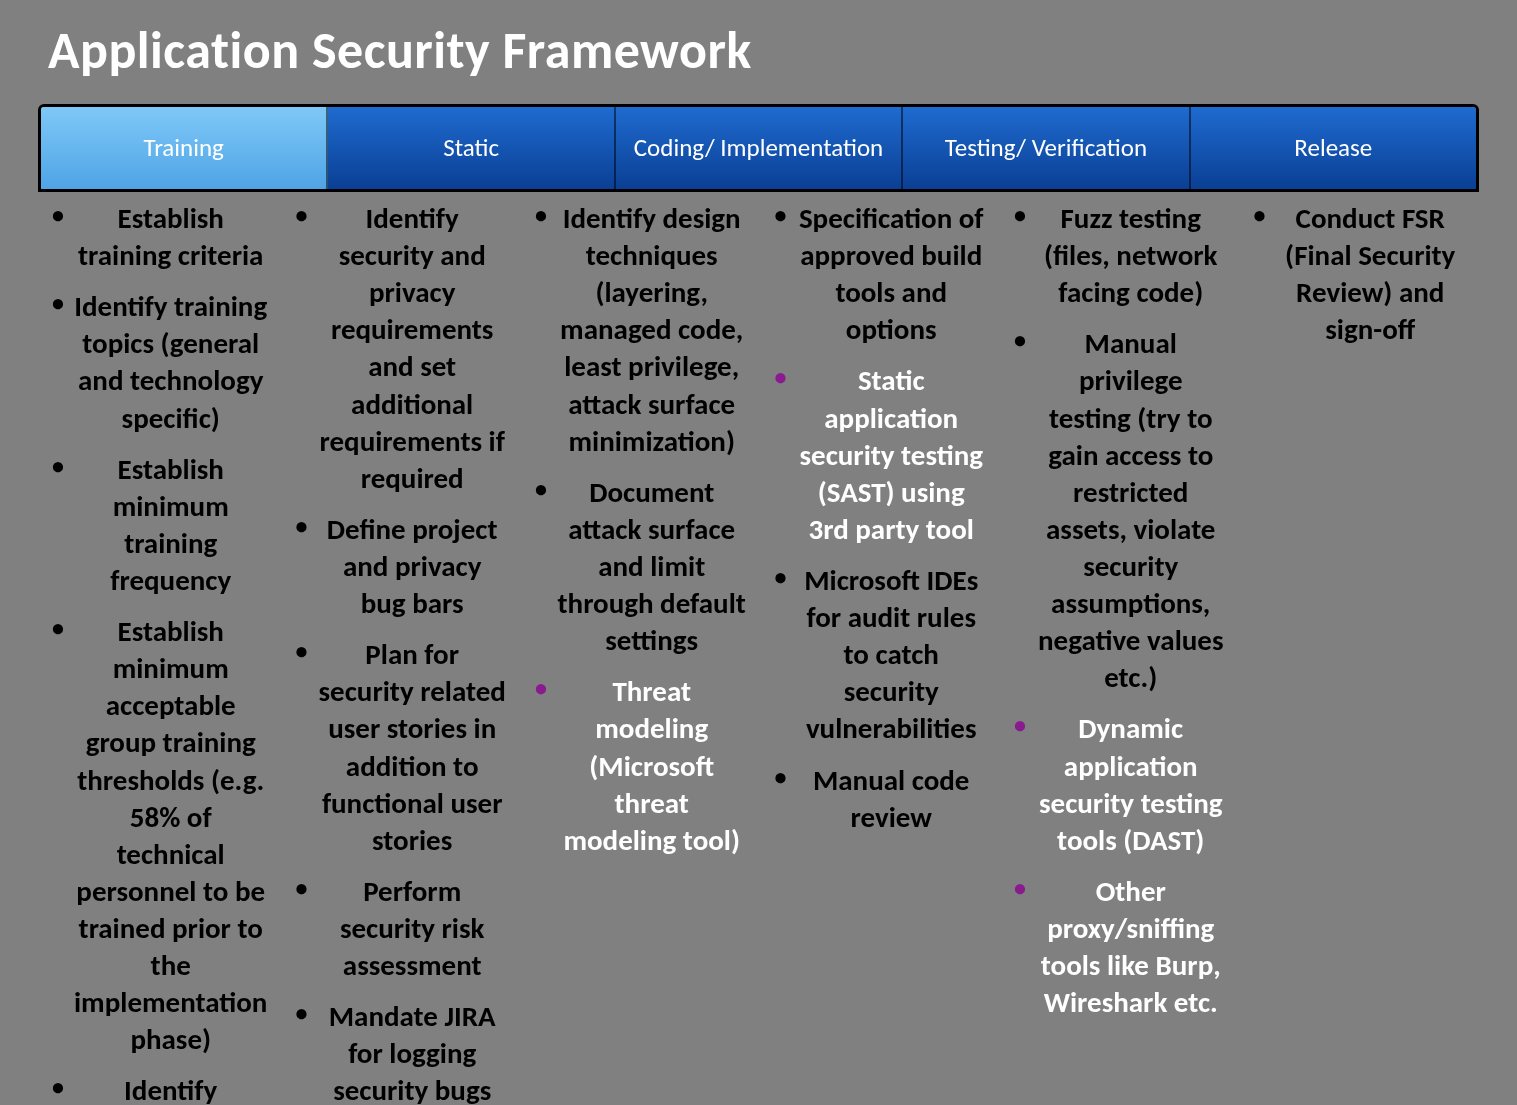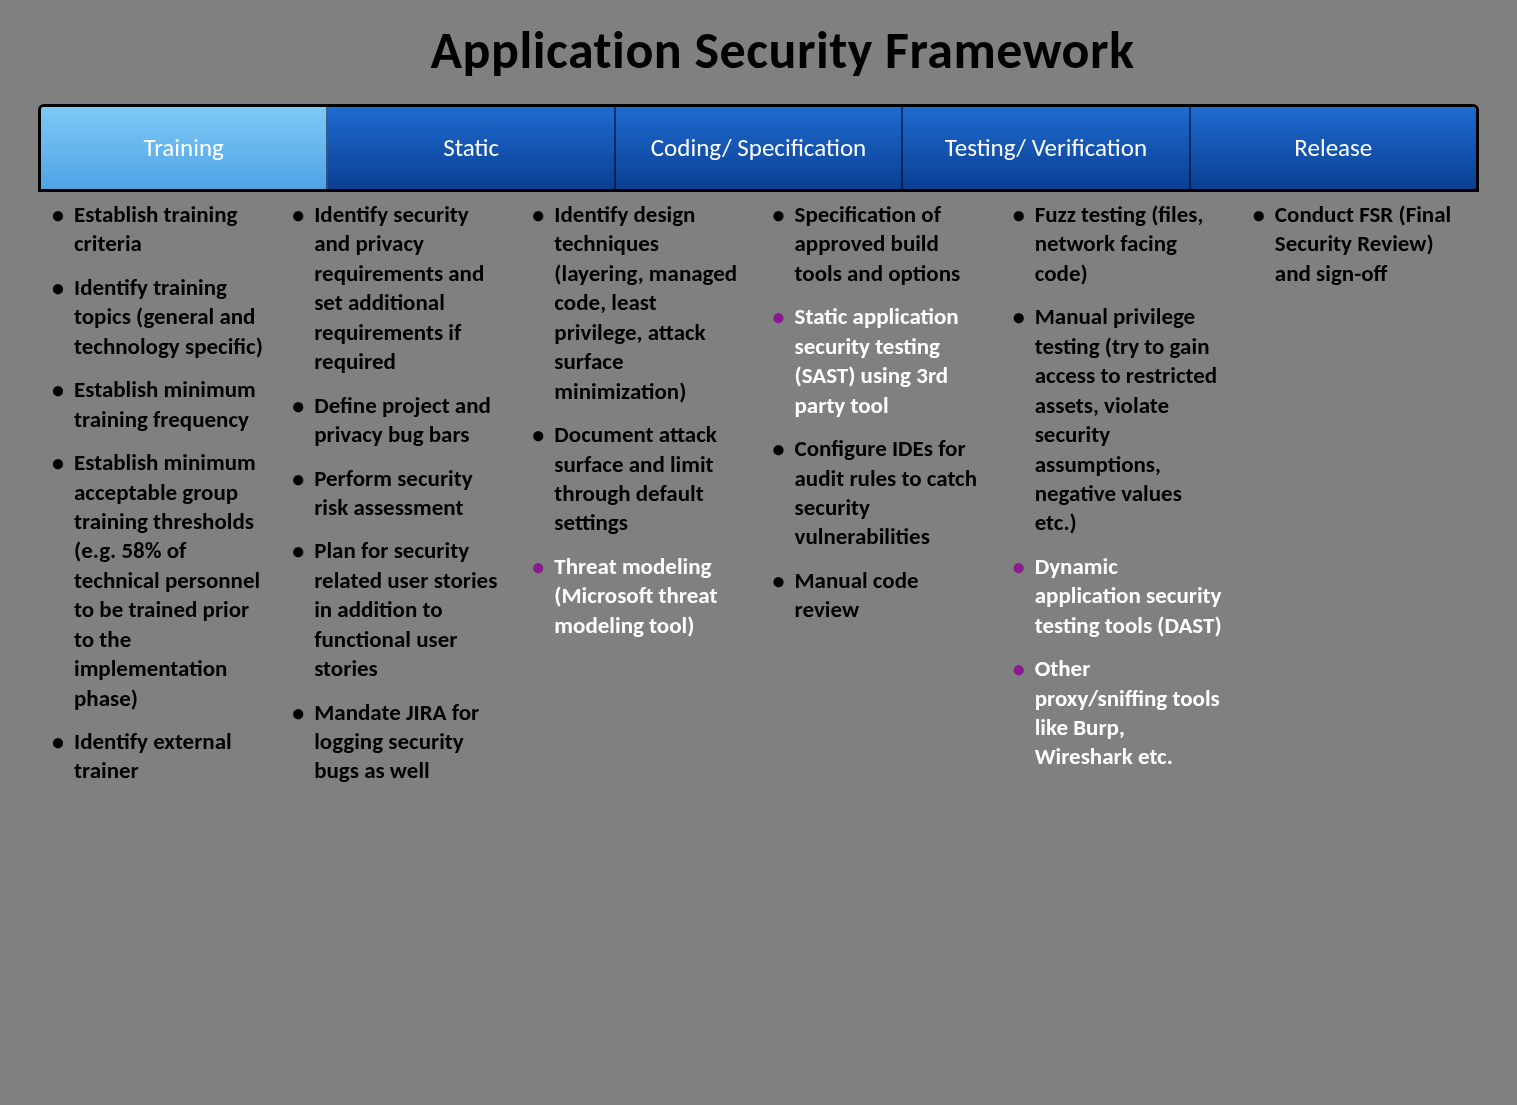--- a/index.html
+++ b/index.html
@@ -7,24 +7,23 @@
     padding: 0;
     background: #808080;
     width: 1517px;
     height: 1105px;
     font-family: "Segoe UI", "Calibri", Arial, sans-serif;
     color: #000;
   }
   .slide-title {
     font-size: 52px;
     font-weight: 700;
-    color: #000000;
+    color: #ffffff;
     padding: 18px 0 0 48px;
     letter-spacing: 0.5px;
-    text-align: center;
   }
   .framework {
     margin: 22px 38px 0 38px;
   }
   .tabs {
     display: flex;
     border: 3px solid #000;
     border-radius: 6px 6px 0 0;
     overflow: hidden;
   }
@@ -57,24 +56,25 @@
   }
   ul.items {
     list-style: none;
     margin: 0;
     padding: 0 0 0 6px;
   }
   ul.items > li {
     position: relative;
     padding: 0 8px 0 30px;
     margin: 0 0 14px 0;
-    font-size: 23px;
+    font-size: 29px;
     line-height: 1.28;
     font-weight: 600;
     color: #000;
+    text-align: center;
   }
   ul.items > li::before {
     content: "•";
     position: absolute;
     left: 8px;
     top: 0;
     font-size: 24px;
     line-height: 1.28;
     color: #000;
   }
@@ -93,21 +93,21 @@
 <div class="framework">
 
   <div class="tabs">
     <div class="tab active">
         <span>Training</span>
       </div>
     <div class="tab">
         <span>Static</span>
       </div>
     <div class="tab">
-        <span>Coding/ Specification</span>
+        <span>Coding/ Implementation</span>
       </div>
     <div class="tab">
         <span>Testing/ Verification</span>
       </div>
     <div class="tab">
         <span>Release</span>
       </div>
   </div>
 
   <div class="columns">
@@ -119,39 +119,39 @@
         <li>Establish minimum training frequency</li>
         <li>Establish minimum acceptable group training thresholds (e.g. 58% of technical personnel to be trained prior to the implementation phase)</li>
         <li>Identify external trainer</li>
       </ul>
     </div>
 
     <div class="col">
       <ul class="items">
         <li>Identify security and privacy requirements and set additional requirements if required</li>
         <li>Define project and privacy bug bars</li>
+        <li>Plan for security related user stories in addition to functional user stories</li>
         <li>Perform security risk assessment</li>
-        <li>Plan for security related user stories in addition to functional user stories</li>
         <li>Mandate JIRA for logging security bugs as well</li>
       </ul>
     </div>
 
     <div class="col">
       <ul class="items">
         <li>Identify design techniques (layering, managed code, least privilege, attack surface minimization)</li>
         <li>Document attack surface and limit through default settings</li>
         <li class="highlight">Threat modeling (Microsoft threat modeling tool)</li>
       </ul>
     </div>
 
     <div class="col">
       <ul class="items">
         <li>Specification of approved build tools and options</li>
         <li class="highlight">Static application security testing (SAST) using 3rd party tool</li>
-        <li>Configure IDEs for audit rules to catch security vulnerabilities</li>
+        <li>Microsoft IDEs for audit rules to catch security vulnerabilities</li>
         <li>Manual code review</li>
       </ul>
     </div>
 
     <div class="col">
       <ul class="items">
         <li>Fuzz testing (files, network facing code)</li>
         <li>Manual privilege testing (try to gain access to restricted assets, violate security assumptions, negative values etc.)</li>
         <li class="highlight">Dynamic application security testing tools (DAST)</li>
         <li class="highlight">Other proxy/sniffing tools like Burp, Wireshark etc.</li>

